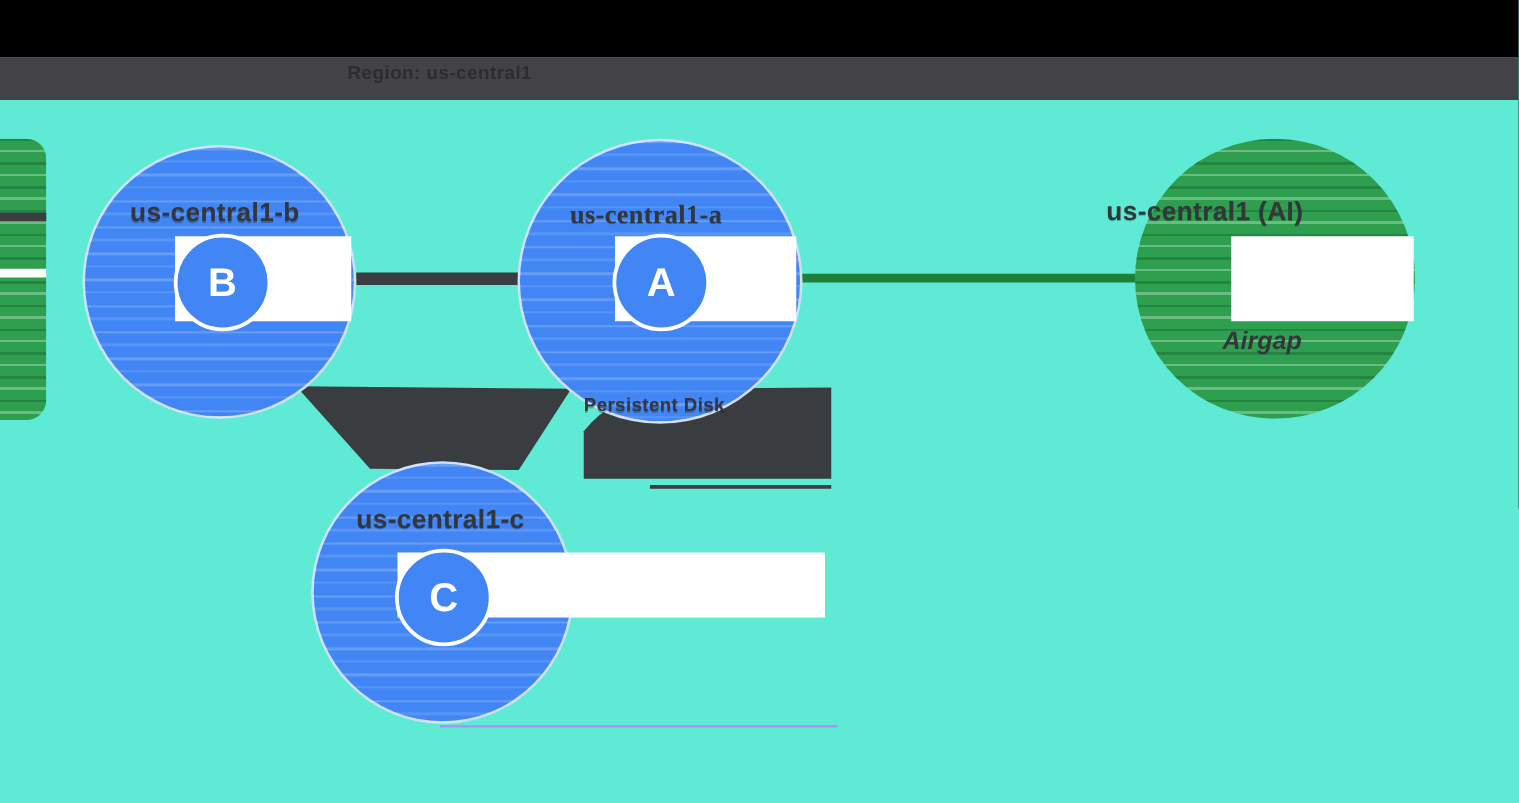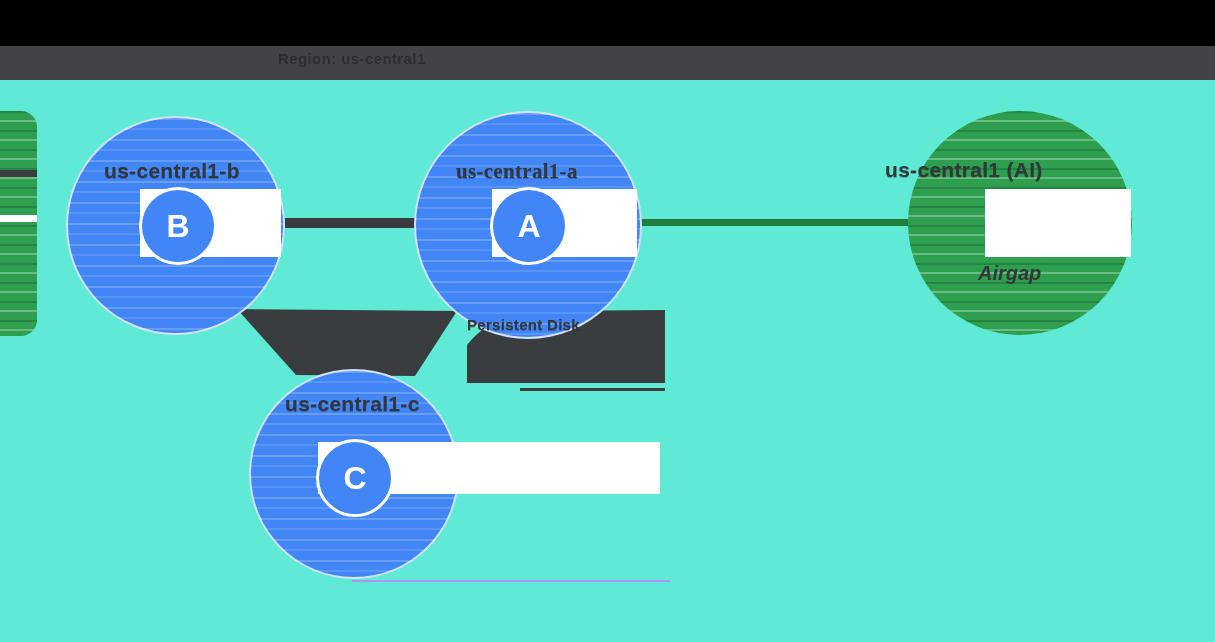--- a/index.html
+++ b/index.html
@@ -56,21 +56,21 @@
   .zc-disc{left:316px;top:439px;width:72px;height:72px;font-size:32px;}
   .zi-disc{left:982px;top:185px;width:76px;height:76px;font-size:28px;}
   
   .zlabel{
     position:absolute;font-size:21px;font-weight:bold;color:#33363a;
     white-space:nowrap;letter-spacing:.3px;
     text-shadow:0 1px 0 rgba(0,0,0,0.25);
   }
   .zb-label{left:104px;top:159px;}
   .za-label{left:456px;top:159px;font-family:Liberation Serif, serif;}
-  .zc-label{left:285px;top:392px;}
+  .zc-label{left:285px;top:404px;}
   .zi-label{left:885px;top:158px;}
   .zi-sublabel{
     position:absolute;left:978px;top:262px;font-size:20px;font-weight:bold;
     font-style:italic;color:#33363a;white-space:nowrap;text-align:center;
   }
   
   .conn-dark{position:absolute;left:285px;top:218px;width:130px;height:10px;background:#3A3D40;}
   .conn-green{position:absolute;left:638px;top:219px;width:270px;height:7px;background:#1F7E3C;}
   
   .disk-label{

